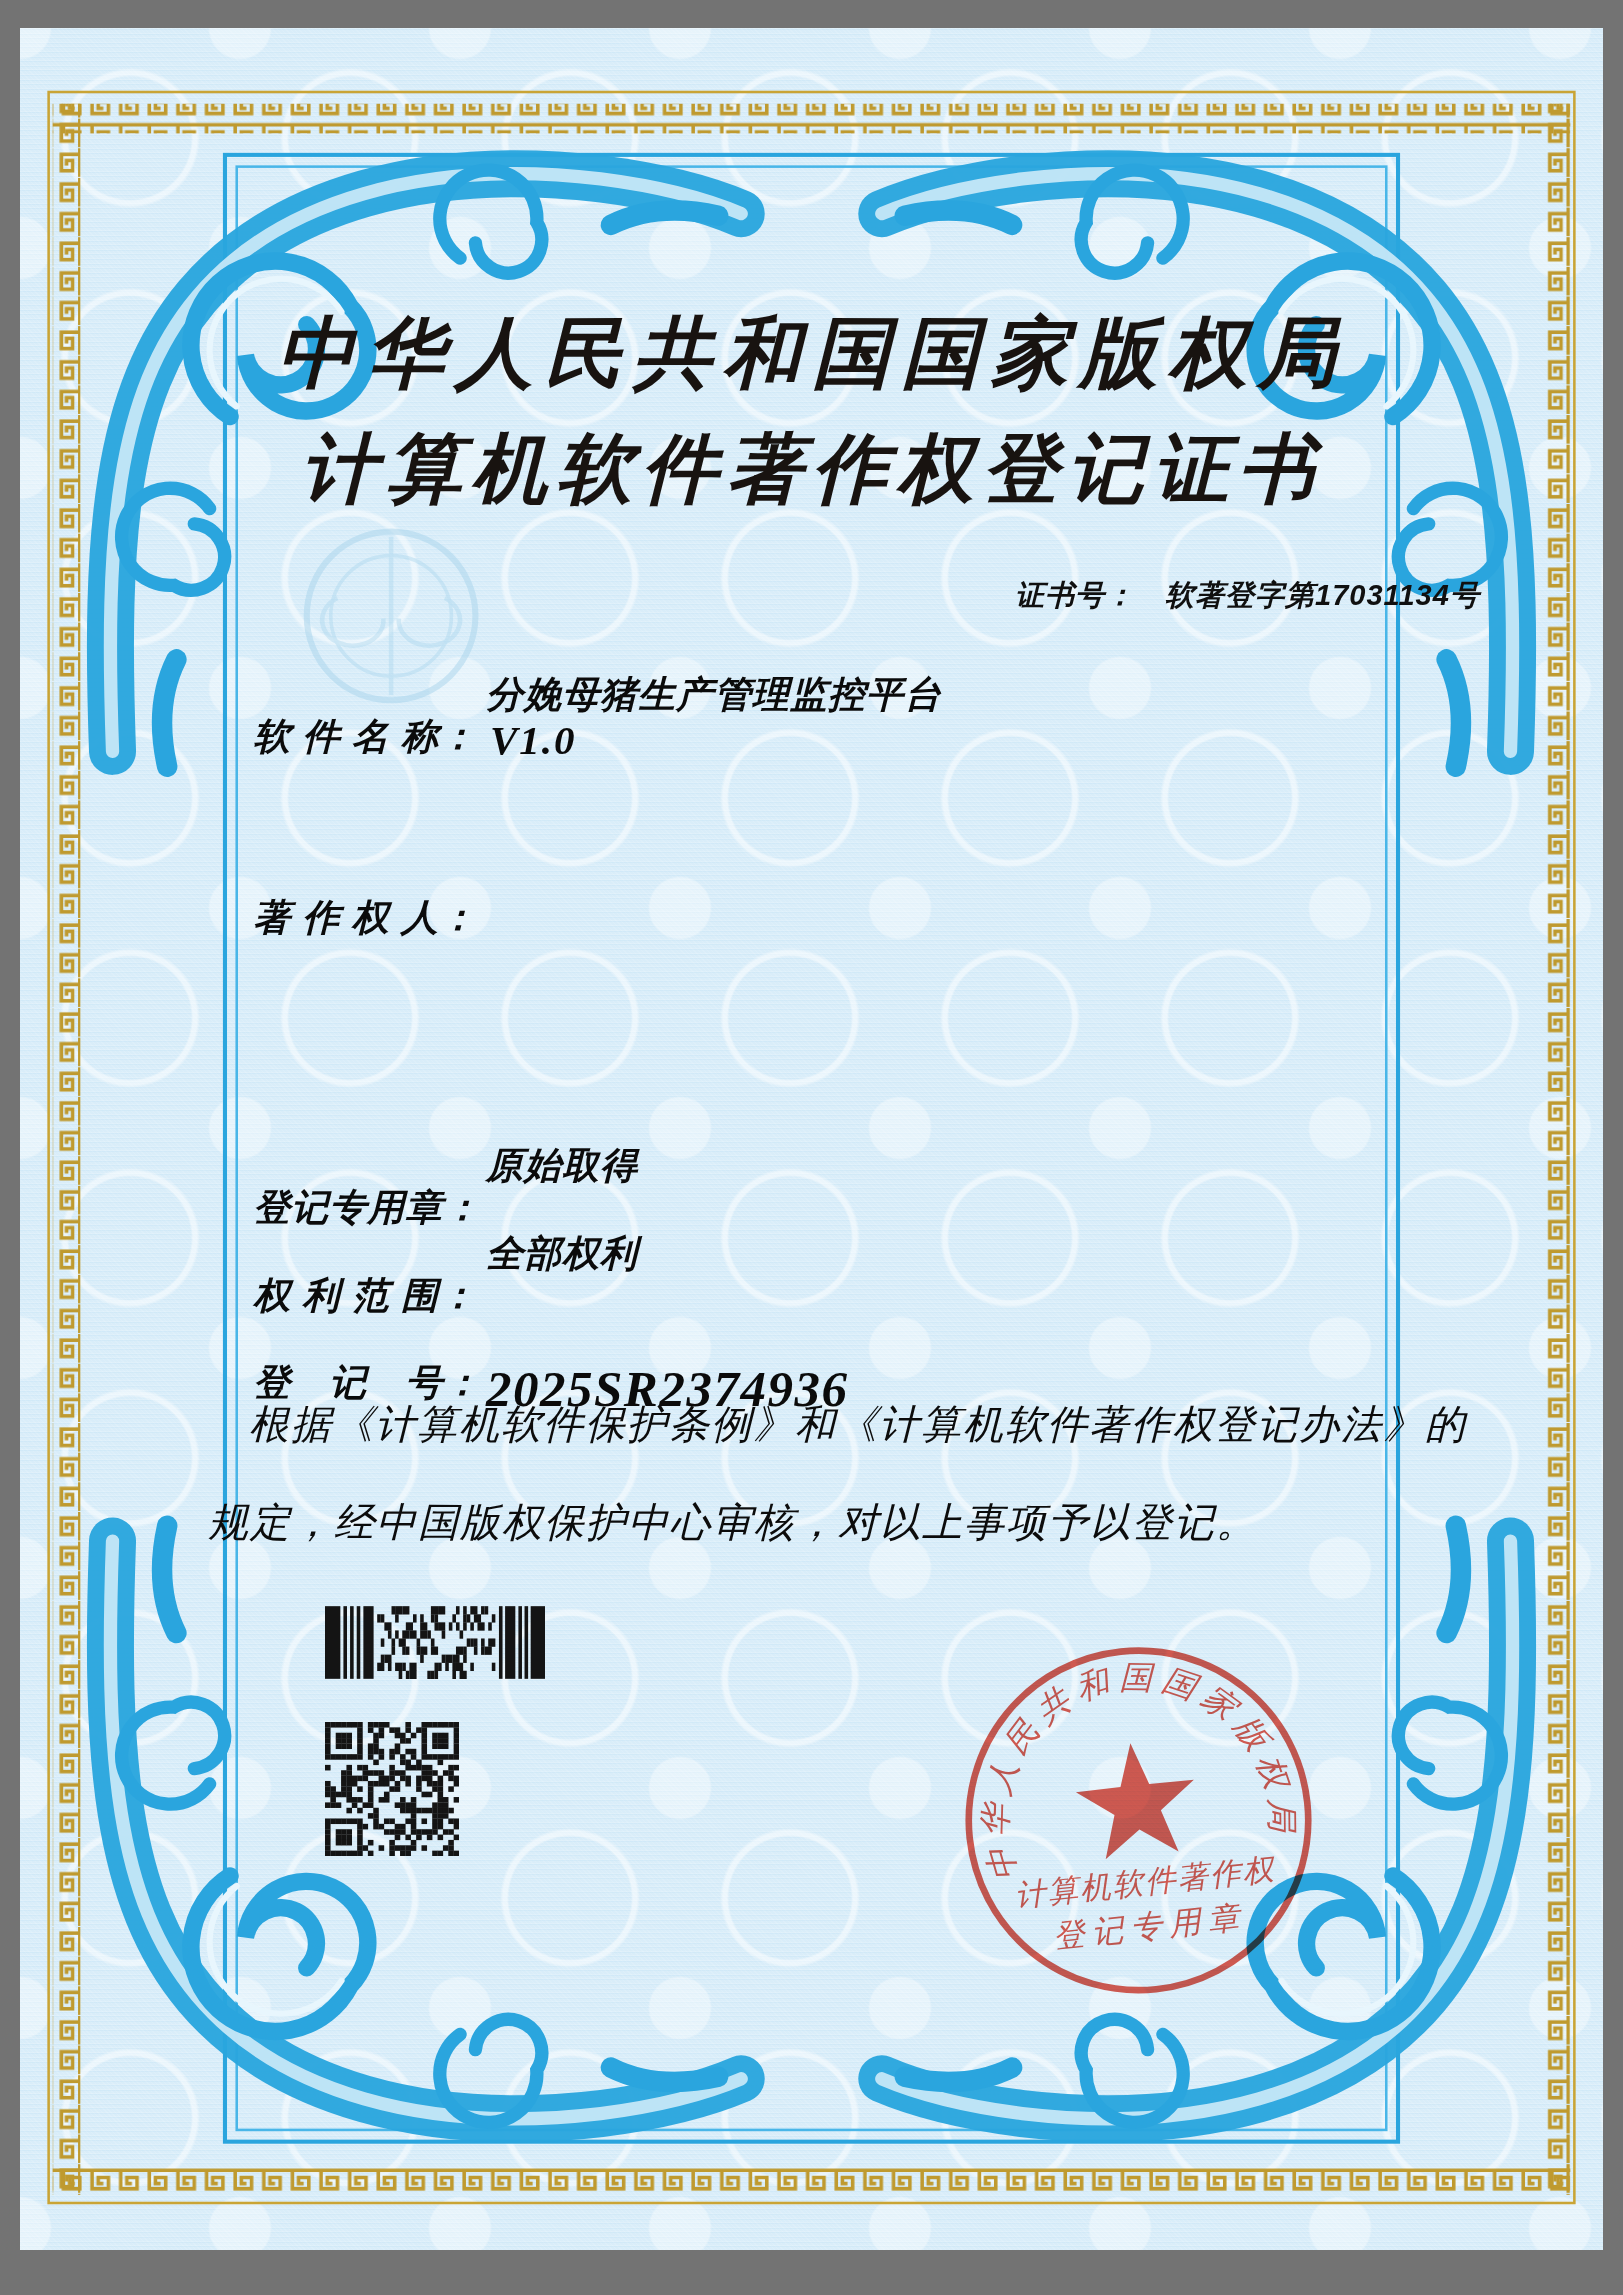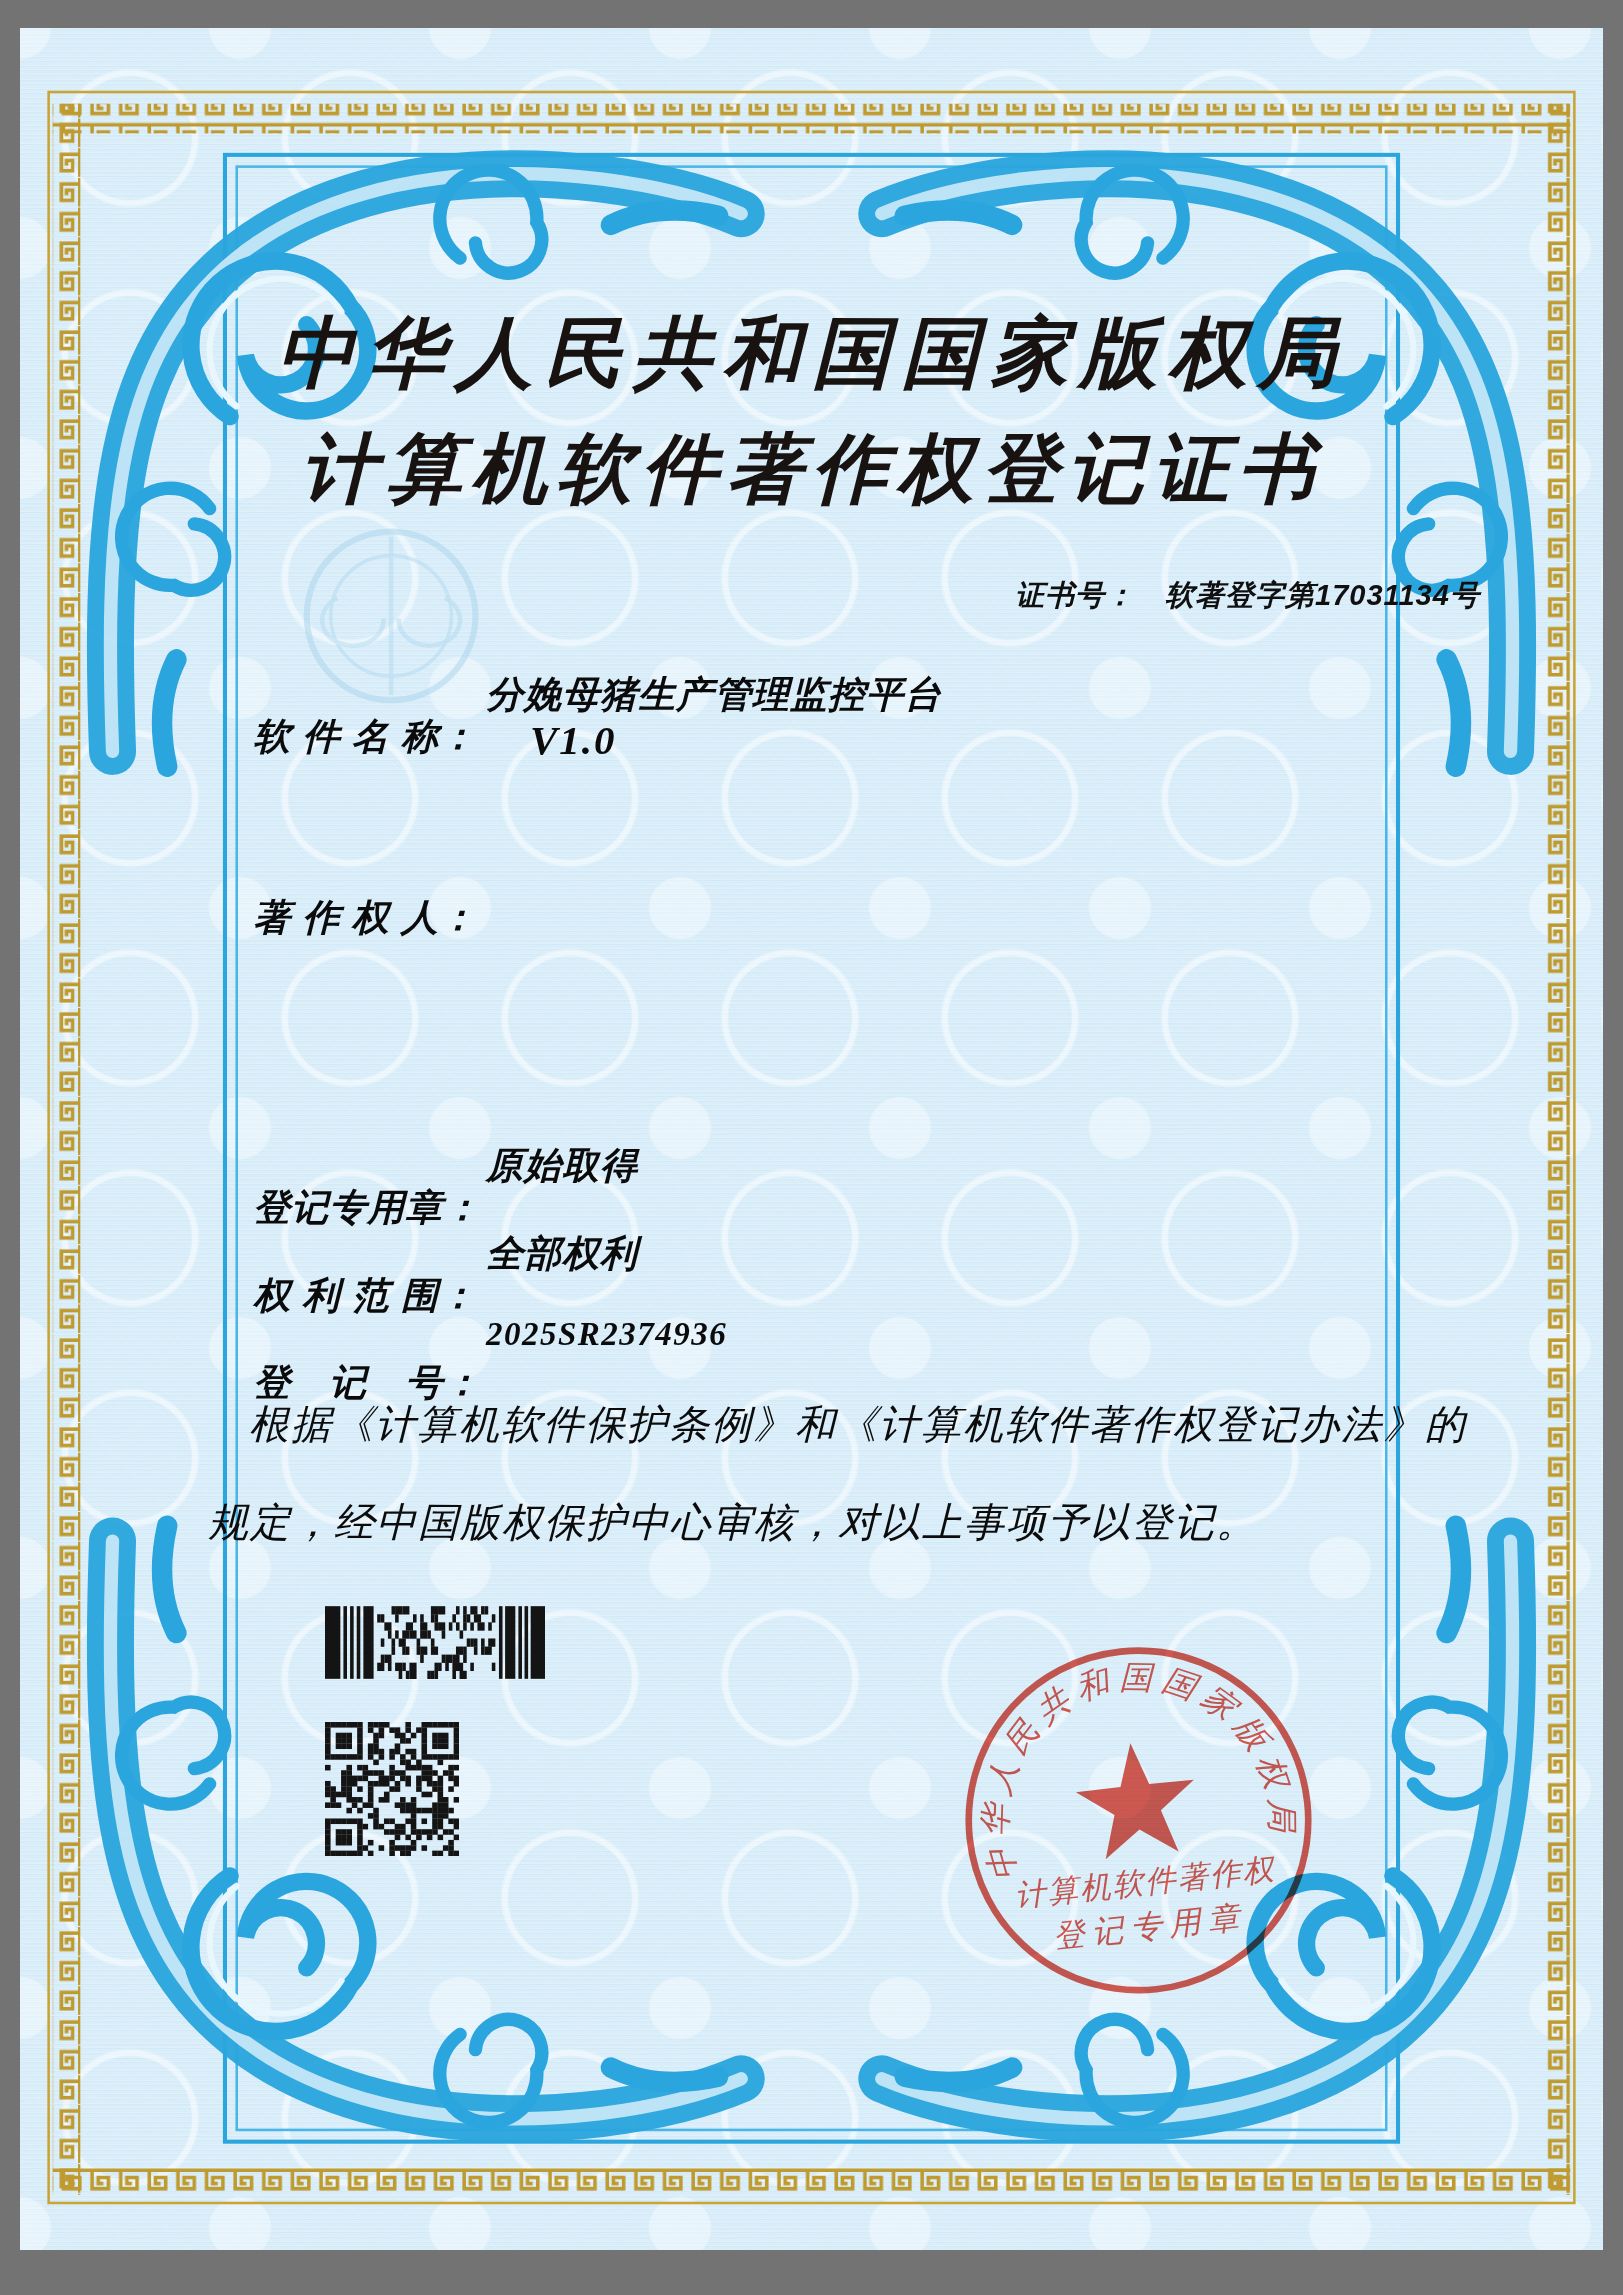--- a/index.html
+++ b/index.html
@@ -19,22 +19,22 @@
   .title{position:absolute;left:49px;width:1526px;text-align:center;color:#181310;
          font-family:"Liberation Serif","DejaVu Serif",serif;font-weight:900;line-height:1.05;}
   .t1{top:313px;font-size:78px;letter-spacing:11.2px;}
   .t2{top:430px;font-size:76px;letter-spacing:9.2px;}
   .certno{position:absolute;left:1015px;top:576px;display:flex;gap:30px;
           font-size:29px;font-weight:700;letter-spacing:1px;color:#101010;white-space:pre;}
   .row{position:absolute;left:208px;font-size:37px;font-weight:700;letter-spacing:1px;
        color:#0b0b0b;white-space:pre;}
   .row .val{position:absolute;left:278px;top:0;white-space:pre;}
   .r1{top:670px}.r2{top:851px}.r3{top:1141px}.r4{top:1229px}.r5{top:1316px}
-  .r5 .val{font-family:"Liberation Serif","DejaVu Serif",serif;font-size:33px;letter-spacing:1.5px;}
-  .v1{position:absolute;left:530px;top:716px;font-family:"Liberation Serif","DejaVu Serif",serif;
+  .r5 .val{font-family:"Liberation Serif","DejaVu Serif",serif;font-size:51px;letter-spacing:1.5px;margin-top:44px;}
+  .v1{position:absolute;left:490px;top:716px;font-family:"Liberation Serif","DejaVu Serif",serif;
       font-weight:700;font-size:41px;letter-spacing:2px;color:#0b0b0b;}
   .bodyline{position:absolute;font-family:"Liberation Serif","DejaVu Serif",serif;
             font-weight:400;font-size:40px;line-height:1;letter-spacing:2px;color:#0c0c0c;white-space:pre;}
   .b1{left:249px;top:1405px}
   .b2{left:208px;top:1503px}
   .date{position:absolute;left:986px;top:1974px;z-index:3;
         font-family:"Liberation Serif","DejaVu Serif",serif;font-size:42px;letter-spacing:1px;color:#0b0b0b;}
   .seal{position:absolute;left:944px;top:1620px;z-index:4;mix-blend-mode:multiply;opacity:.9;}
   .barcode{position:absolute;left:325px;top:1606px;}
   .qr{position:absolute;left:325px;top:1722px;}

